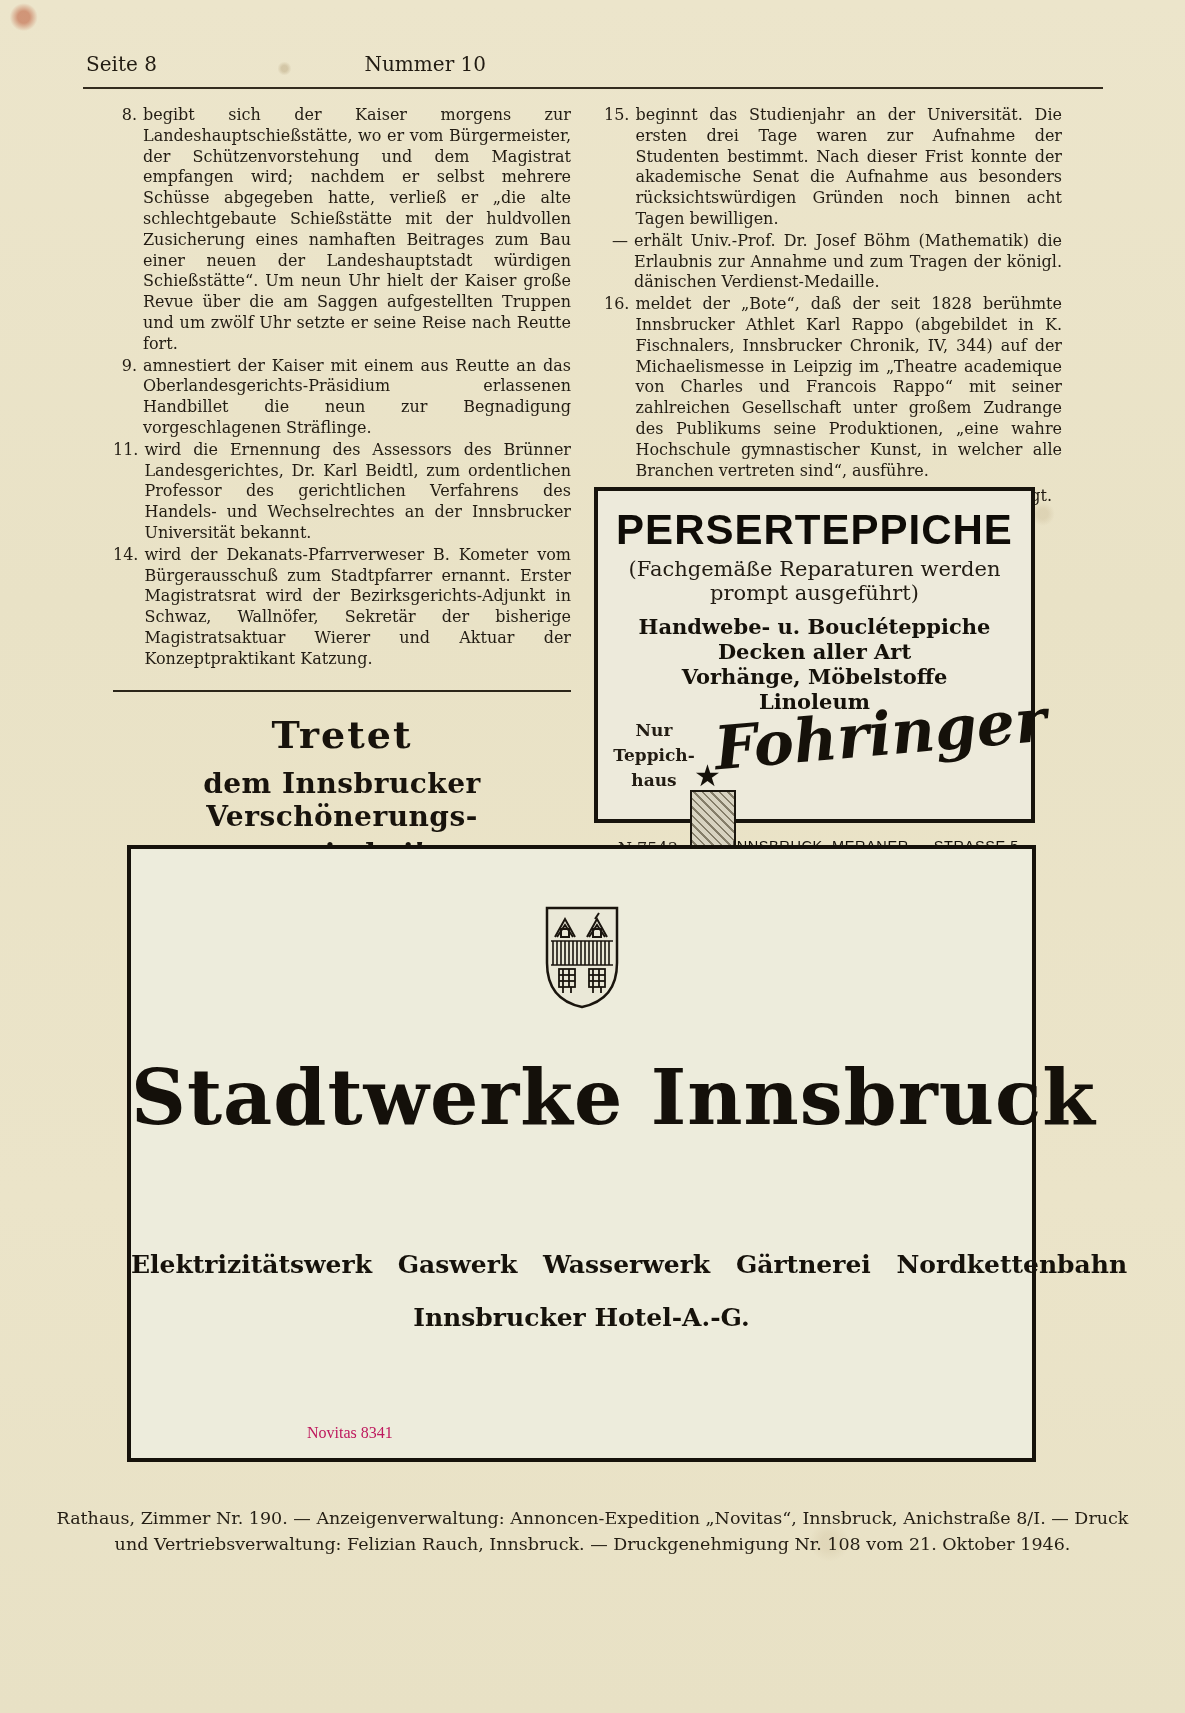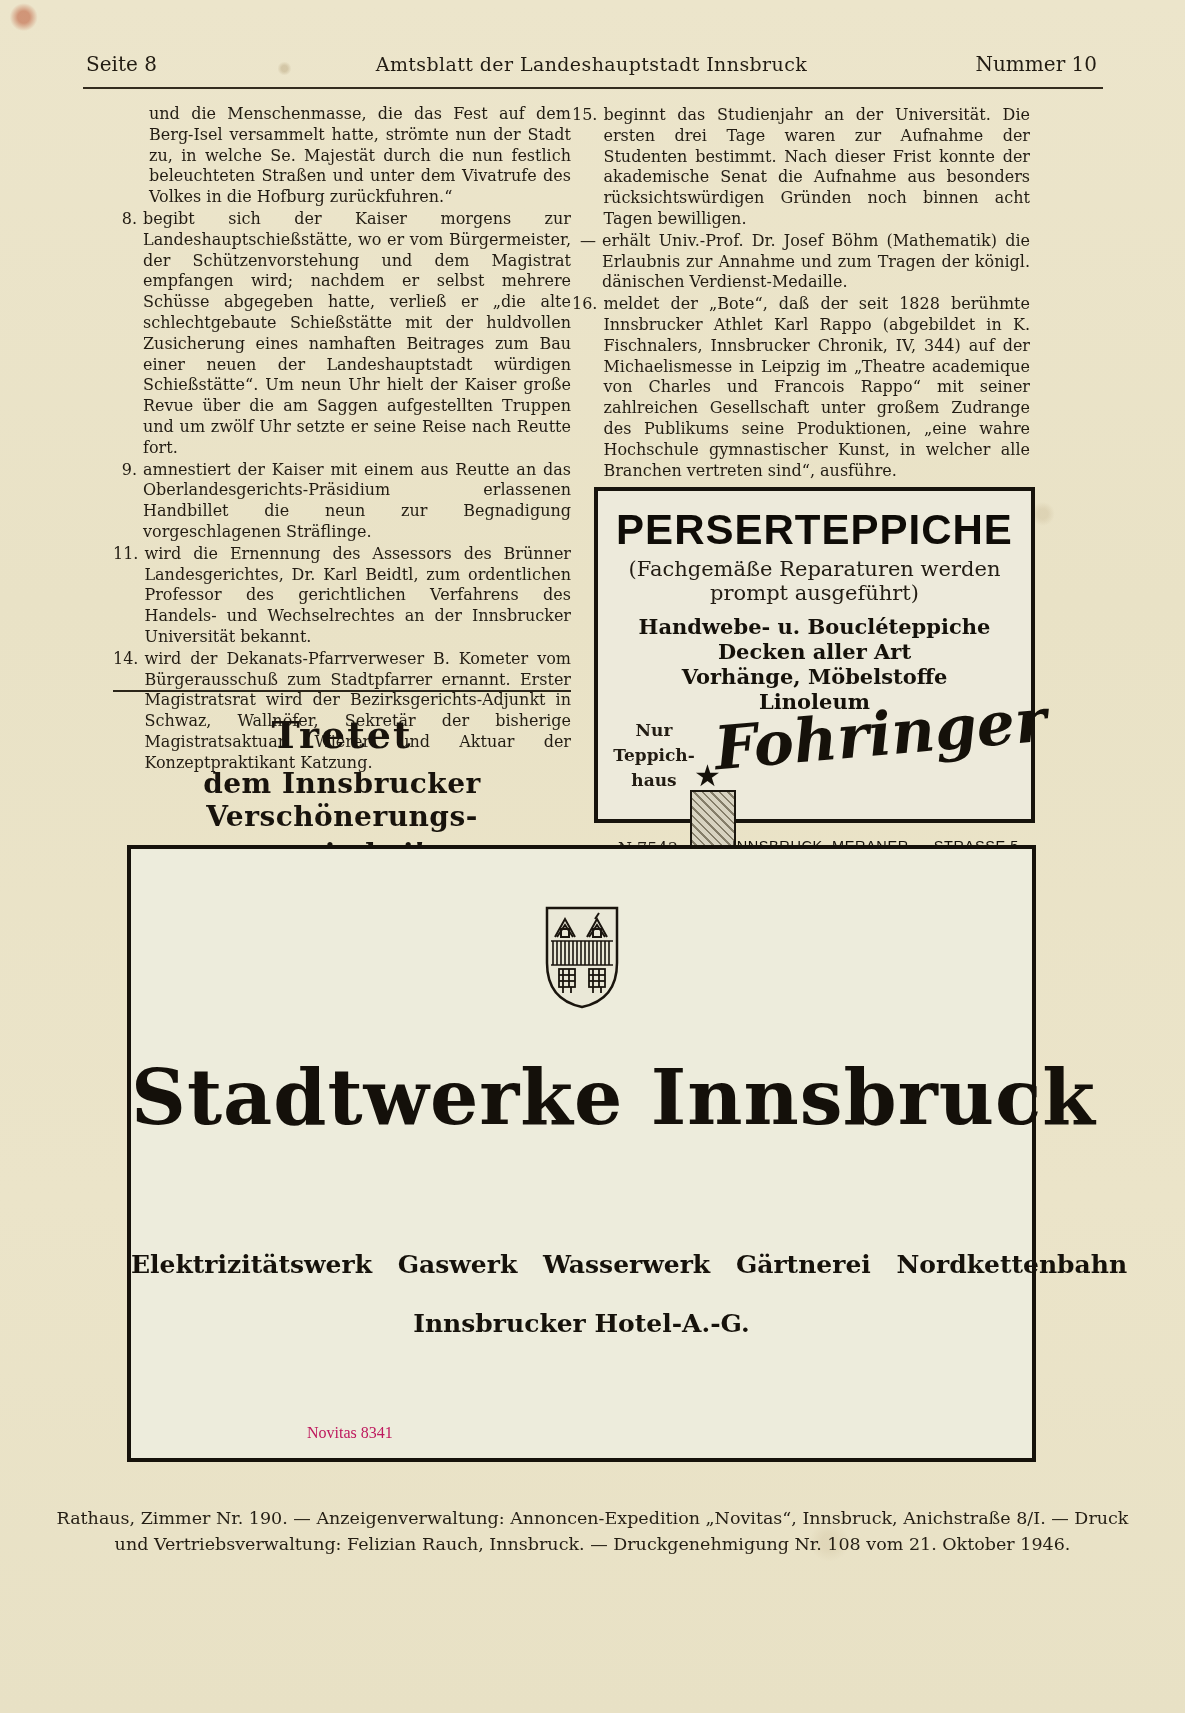--- a/index.html
+++ b/index.html
@@ -16,21 +16,21 @@
   }
   
   .hdr{position:absolute; left:86px; right:88px; top:52px; display:flex; align-items:baseline;}
   .hdr .pg{width:200px; font-size:20px;}
   .hdr .ttl{flex:1; text-align:center; font-size:19px; letter-spacing:.4px;}
   .hdr .iss{width:200px; text-align:right; font-size:20px;}
   .hdr-rule{position:absolute; left:83px; right:82px; top:87px; border-top:2.5px solid #332c1f;}
   
   .col{position:absolute; top:104px; width:458px; font-size:16px; line-height:20.8px; text-align:justify;}
   .col-l{left:113px;}
-  .col-r{left:572px;}
+  .col-r{left:604px;}
   .intro{margin-left:36px;}
   .item{display:flex; margin-top:1px;}
   .item .num{flex:0 0 30px; text-align:right; padding-right:6px; box-sizing:border-box;}
   .item .txt{flex:1;}
   .cont{text-align:right; padding-right:10px; margin-top:5px;}
   
   .tretet{position:absolute; left:113px; top:690px; width:458px; text-align:center; color:#18130c;}
   .tretet .rule{border-top:2px solid #2b2519; margin-bottom:20px;}
   .tretet .l1{font-size:38px; font-weight:bold; letter-spacing:2px;}
   .tretet .l2{font-size:28px; font-weight:bold; margin-top:10px; letter-spacing:.5px;}
@@ -52,40 +52,38 @@
   .tp-sig{position:absolute; left:116px; top:-16px; width:310px; font-size:60px; font-style:italic;
     font-weight:bold; transform:rotate(-5deg); color:#15110a; white-space:nowrap;}
   .tp-addr{position:absolute; left:134px; right:12px; bottom:12px; display:flex; justify-content:space-between;
     font-family:"Liberation Sans",sans-serif; font-size:14.5px; letter-spacing:.6px; color:#15110a;}
   
   .sw{position:absolute; left:127px; top:845px; width:901px; height:609px;
     border:4px solid #16120b; background:#edecdc;}
   .sw-crest{display:block; margin:56px auto 0;}
   .sw-title{text-align:right; margin-top:42px; font-size:76px; font-weight:bold; letter-spacing:1px; color:#14100a; white-space:nowrap;}
   .sw-services{text-align:left; margin-top:108px; font-size:25px; font-weight:bold; word-spacing:17px; color:#16120b; white-space:nowrap;}
-  .sw-hotel{text-align:center; margin-top:30px; font-size:25px; font-weight:bold; color:#16120b;}
+  .sw-hotel{text-align:center; margin-top:24px; font-size:25px; font-weight:bold; color:#16120b;}
   .sw-code{position:absolute; left:176px; bottom:16px; font-size:16px; color:#be185d; font-family:"Liberation Serif",serif;}
   
   .footer{position:absolute; left:55px; right:55px; top:1506px; text-align:center;
     font-size:17.5px; line-height:25.5px; color:#241e14;}
 </style>
 </head>
 <body>
 
 <div class="page">
 
   <div class="hdr">
     <span class="pg">Seite 8</span>
-    <span class="ttl">Amtsblatt der Landeshauptstadt Innsbruck</span>
     <span class="iss">Nummer 10</span>
   </div>
   <div class="hdr-rule"></div>
 
   <div class="col col-l">
-    <div class="intro">und die Menschenmasse, die das Fest auf dem Berg-Isel versammelt hatte, strömte nun der Stadt zu, in welche Se. Majestät durch die nun festlich beleuchteten Straßen und unter dem Vivatrufe des Volkes in die Hofburg zurückfuhren.“</div>
     <div class="item">
       <span class="num">8.</span>
       <span class="txt">begibt sich der Kaiser morgens zur Landeshauptschießstätte, wo er vom Bürgermeister, der Schützenvorstehung und dem Magistrat empfangen wird; nachdem er selbst mehrere Schüsse abgegeben hatte, verließ er „die alte schlechtgebaute Schießstätte mit der huldvollen Zusicherung eines namhaften Beitrages zum Bau einer neuen der Landeshauptstadt würdigen Schießstätte“. Um neun Uhr hielt der Kaiser große Revue über die am Saggen aufgestellten Truppen und um zwölf Uhr setzte er seine Reise nach Reutte fort.</span>
     </div>
     <div class="item">
       <span class="num">9.</span>
       <span class="txt">amnestiert der Kaiser mit einem aus Reutte an das Oberlandesgerichts-Präsidium erlassenen Handbillet die neun zur Begnadigung vorgeschlagenen Sträflinge.</span>
     </div>
     <div class="item">
       <span class="num">11.</span>

